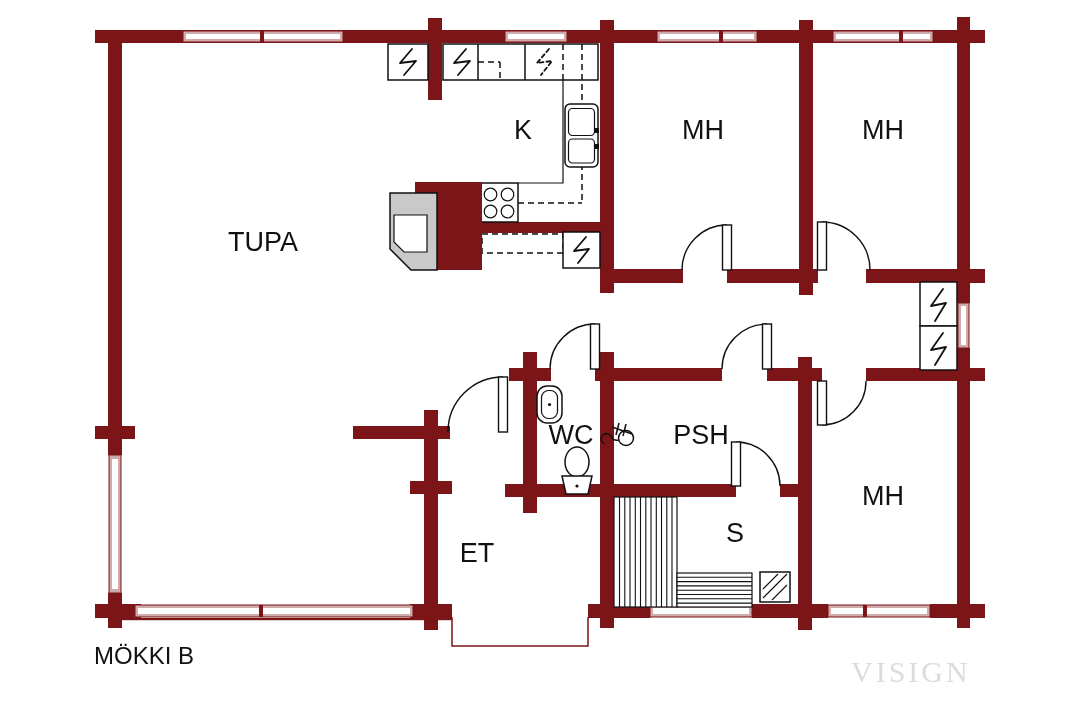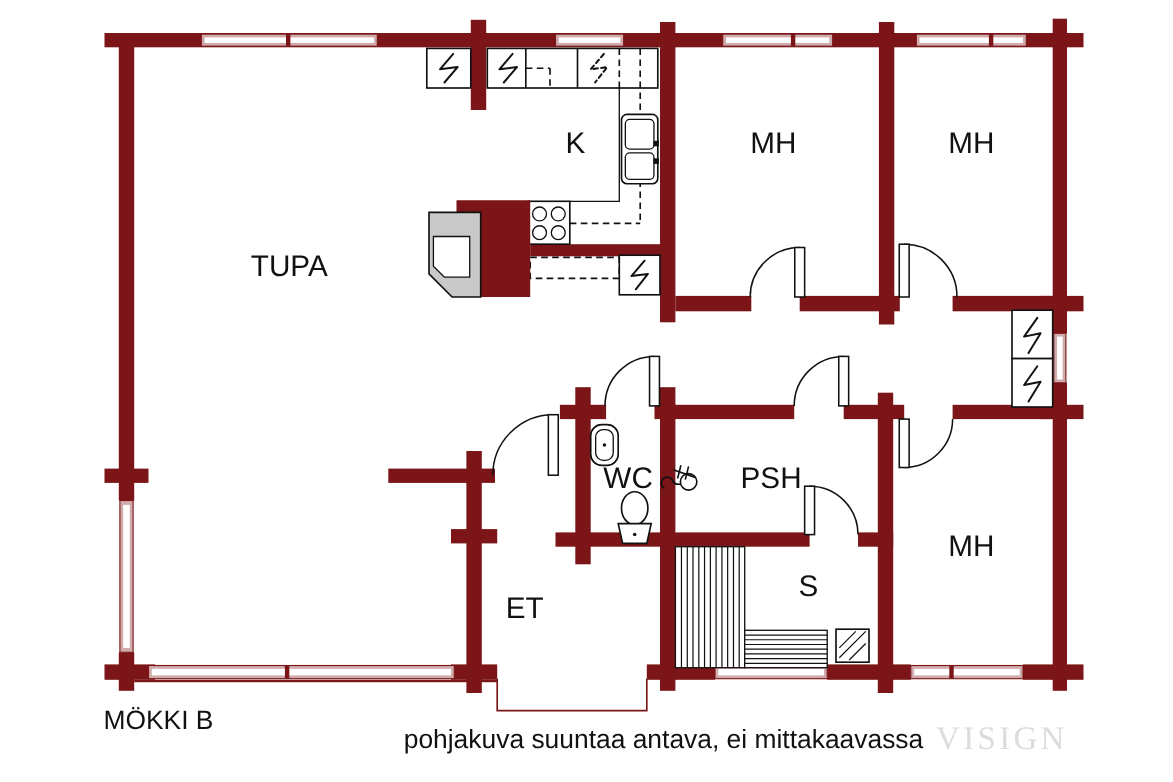--- a/index.html
+++ b/index.html
@@ -242,15 +242,14 @@
       <text class="room-label" x="883" y="139">MH</text>
       <text class="room-label" x="883" y="505">MH</text>
       <text class="room-label" x="571" y="444">WC</text>
       <text class="room-label" x="701" y="444">PSH</text>
       <text class="room-label" x="735" y="542">S</text>
       <text class="room-label" x="477" y="562">ET</text>
     </g>
   </svg>
 
   <div class="txt" id="plan-title">MÖKKI B</div>
-  <div class="txt" id="plan-caption">pohjakuva suuntaa antava, ei mittakaavassa</div>
   <div class="txt" id="plan-watermark">VISIGN</div>
 </div>
 
 </body></html>

